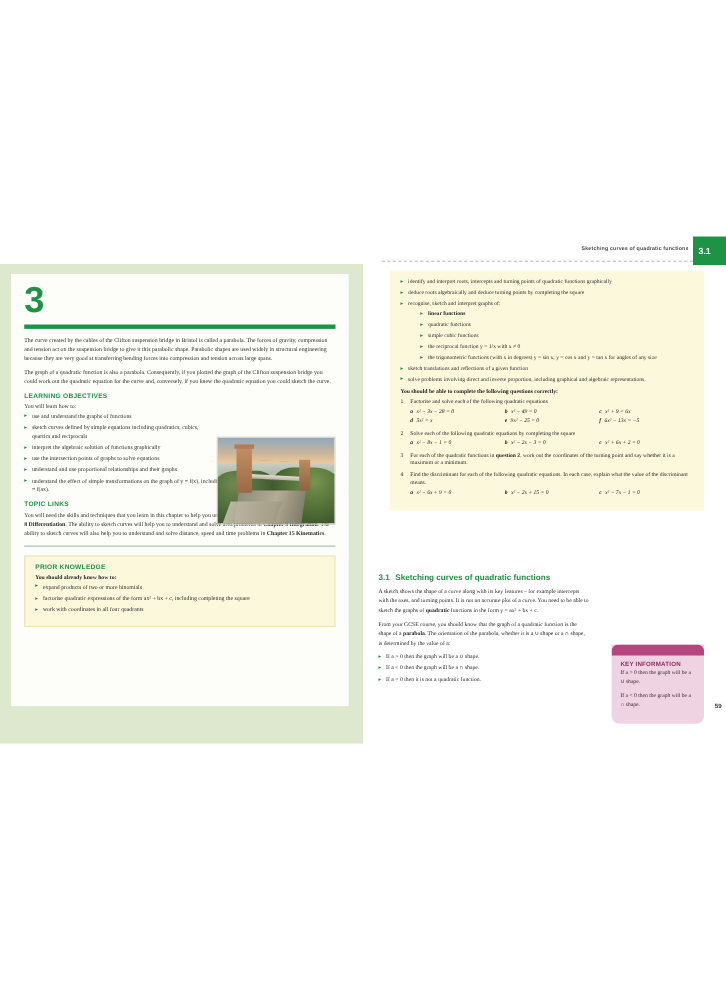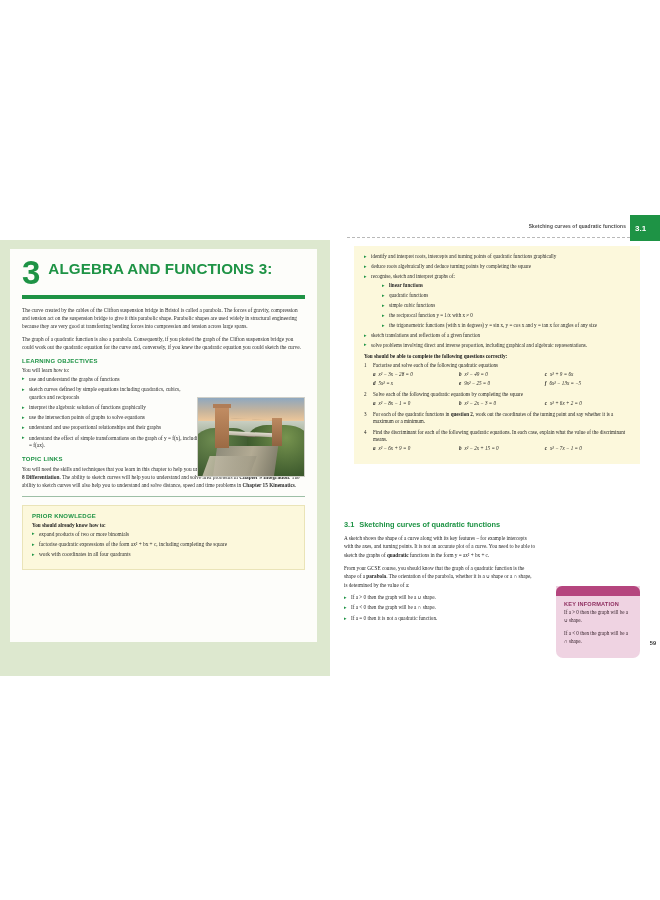--- a/index.html
+++ b/index.html
@@ -347,21 +347,20 @@
 <body>
 
 <div id="spread">
 
   <div id="left-page">
     <div id="left-inner">
 
       <div class="ch-head">
         <div class="ch-num">3</div>
         <div class="ch-title">
-          <div>ALGEBRA AND FUNCTIONS 3:</div>
         </div>
       </div>
 
       <div class="ch-rule"></div>
 
       <p class="body-p">The curve created by the cables of the Clifton suspension bridge in Bristol is called a parabola. The forces of gravity, compression and tension act on the suspension bridge to give it this parabolic shape. Parabolic shapes are used widely in structural engineering because they are very good at transferring bending forces into compression and tension across large spans.</p>
       <p class="body-p">The graph of a quadratic function is also a parabola. Consequently, if you plotted the graph of the Clifton suspension bridge you could work out the quadratic equation for the curve and, conversely, if you knew the quadratic equation you could sketch the curve.</p>
 
       <div class="sec-head">LEARNING OBJECTIVES</div>
       <div class="lead">You will learn how to:</div>

